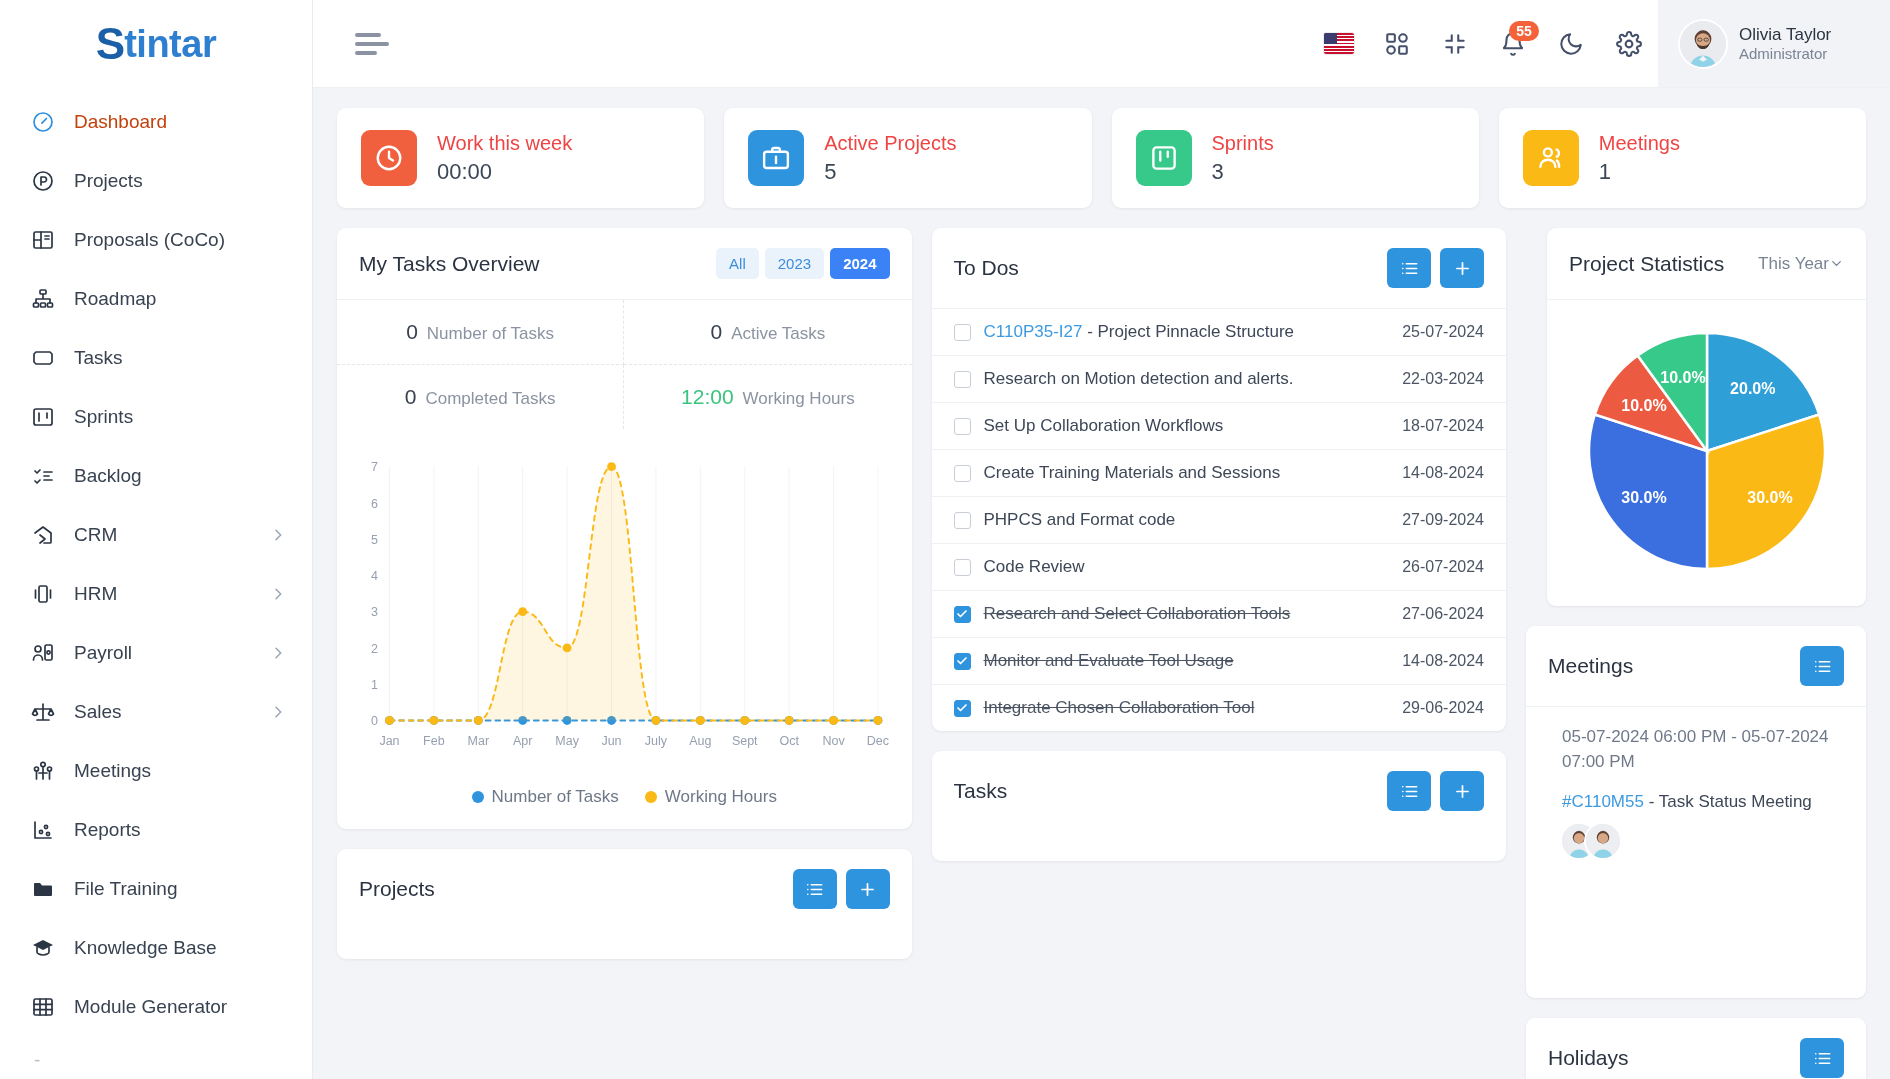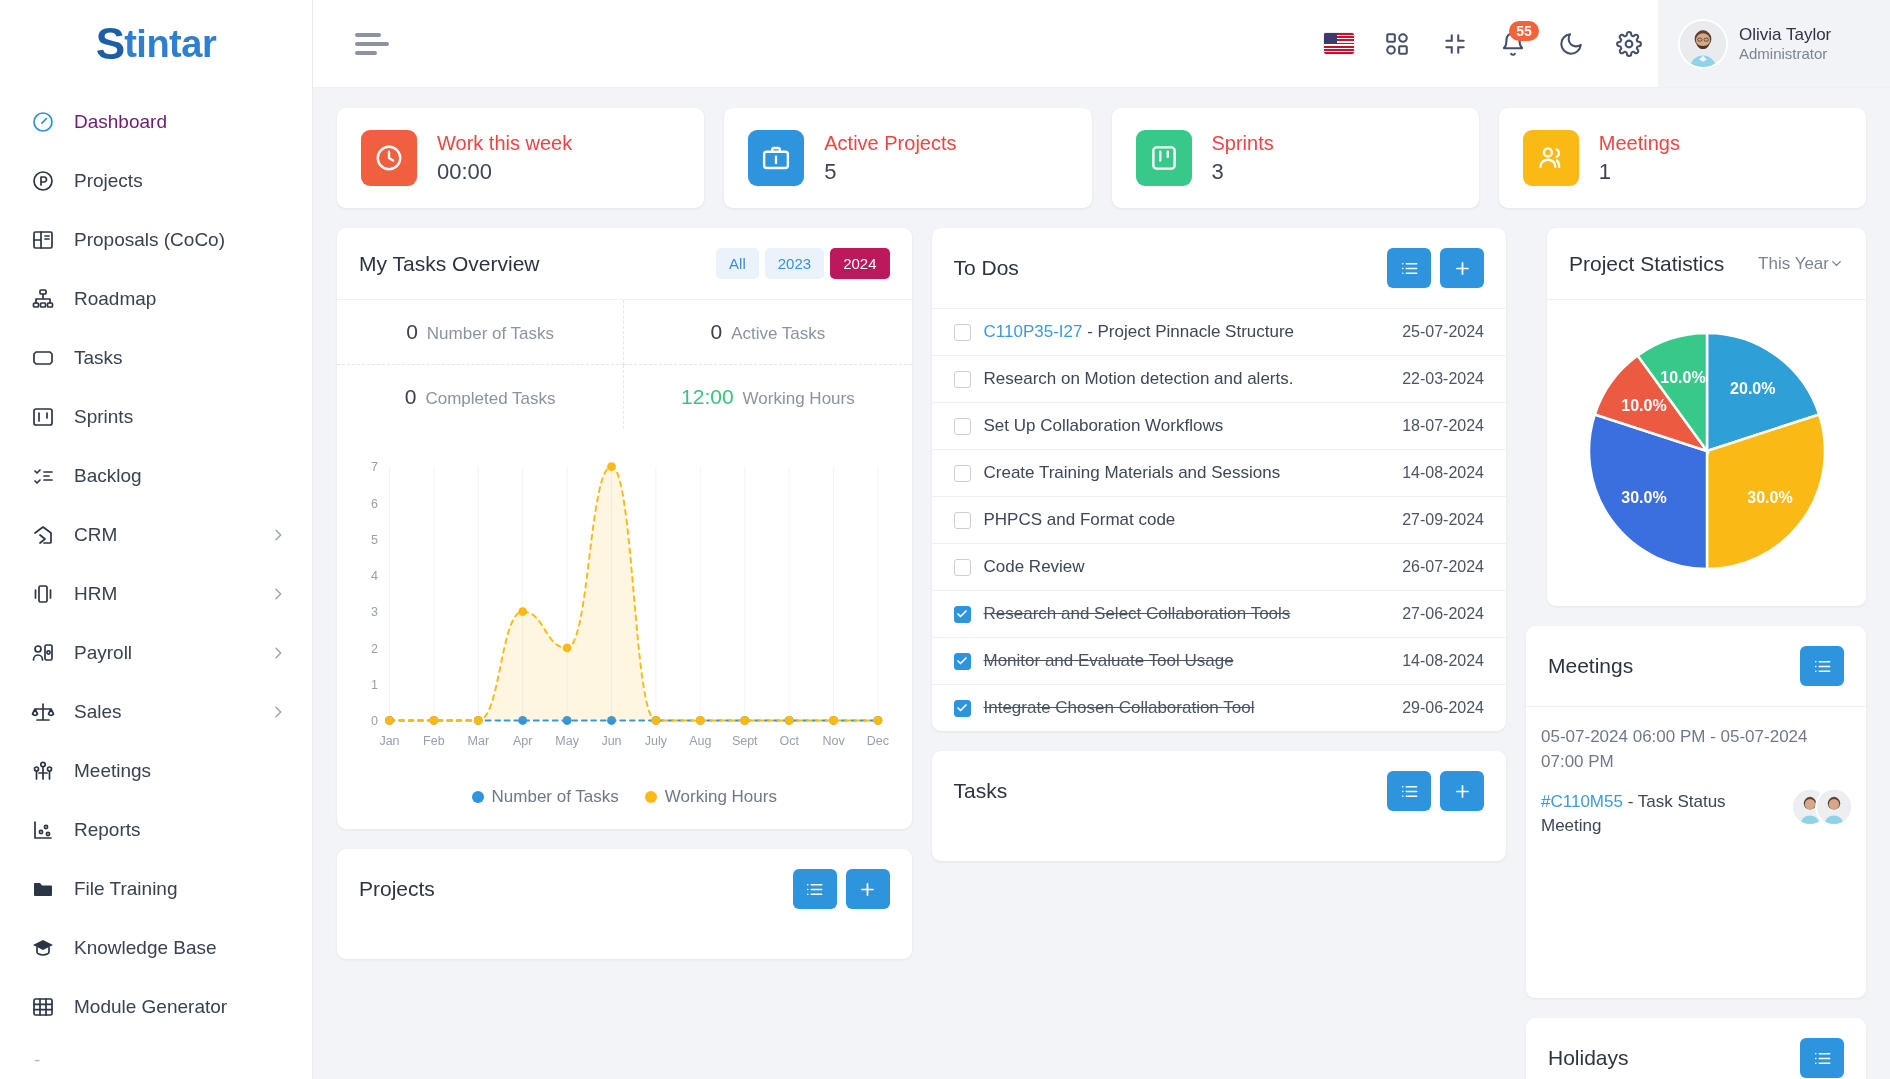--- a/index.html
+++ b/index.html
@@ -33,21 +33,21 @@
     height: 59px; padding: 0 26px 0 30px;
     color: #384250; font-size: 19px; cursor: pointer;
     position: relative;
   }
   .nav-item .ico {
     width: 26px; height: 26px; flex-shrink: 0;
     display: flex; align-items: center; justify-content: center;
     color: #2b3544;
   }
   .nav-item .ico svg { width: 24px; height: 24px; }
-  .nav-item.active { color: #701a75; }
+  .nav-item.active { color: #c2410c; }
   .nav-item.active .ico { color: #2f8fdd; }
   .nav-label { flex: 1; white-space: nowrap; }
   .chev { color: #9aa5b4; display: flex; align-items: center; }
   .chev svg { width: 16px; height: 16px; }
   .nav-dash { padding-left: 34px; color: #b4bcc8; font-size: 19px; height: 30px; }
 
   
   .main { flex: 1; display: flex; flex-direction: column; min-width: 0; }
 
   .topbar {
@@ -130,21 +130,21 @@
   }
   .card-head.nb { border-bottom: none; }
   .card-title { font-size: 21px; color: #2c3442; }
 
   .seg { display: flex; gap: 6px; }
   .seg button {
     border: none; font-family: inherit; font-size: 15px;
     padding: 7px 13px; border-radius: 5px; cursor: pointer;
     background: #eaf3fb; color: #3d8ddb;
   }
-  .seg button.active { background: #be185d; color: #fff; }
+  .seg button.active { background: #3b82f6; color: #fff; font-weight: bold; }
 
   .sq-btn {
     width: 44px; height: 40px; border-radius: 6px; border: none;
     background: #2f94de; color: #fff; cursor: pointer;
     display: inline-flex; align-items: center; justify-content: center;
   }
   .sq-btn svg { width: 19px; height: 19px; }
   .btn-group { display: flex; gap: 9px; }
 
   
@@ -186,23 +186,23 @@
   .todo-txt .tid { color: #3d9ae0; }
   .todo-row.done .todo-txt { text-decoration: line-through; color: #4a5462; }
   .todo-date { font-size: 16px; color: #4b5563; white-space: nowrap; }
 
   
   .pie-wrap { padding: 26px 10px 30px; display: flex; justify-content: center; }
   .drop { font-size: 17px; color: #7b8494; display: flex; align-items: center; gap: 0; cursor: pointer; }
   .drop svg { width: 15px; height: 15px; }
 
   
-  .mt-body { padding: 18px 15px 26px; }
+  .mt-body { padding: 18px 15px 26px; margin-left: 21px; }
   .mt-time { font-size: 17px; color: #70798a; line-height: 1.45; }
-  .mt-row { display: flex; align-items: flex-start; gap: 10px; margin-top: 16px; }
+  .mt-row { display: flex; align-items: flex-start; gap: 10px; margin-top: 16px; flex-direction: column; }
   .mt-title { flex: 1; font-size: 17px; color: #3d4757; line-height: 1.42; }
   .mt-title .tid { color: #3d9ae0; }
   .stack { display: flex; flex-shrink: 0; }
   .stack .avatar { width: 34px; height: 34px; margin-left: -10px; }
   .stack .avatar:first-child { margin-left: 0; }
 
   .meet-card { min-height: 372px; }
   .pie-card { min-height: 372px; margin-left: 21px; }
   .bottom-card { min-height: 110px; }
 </style>

